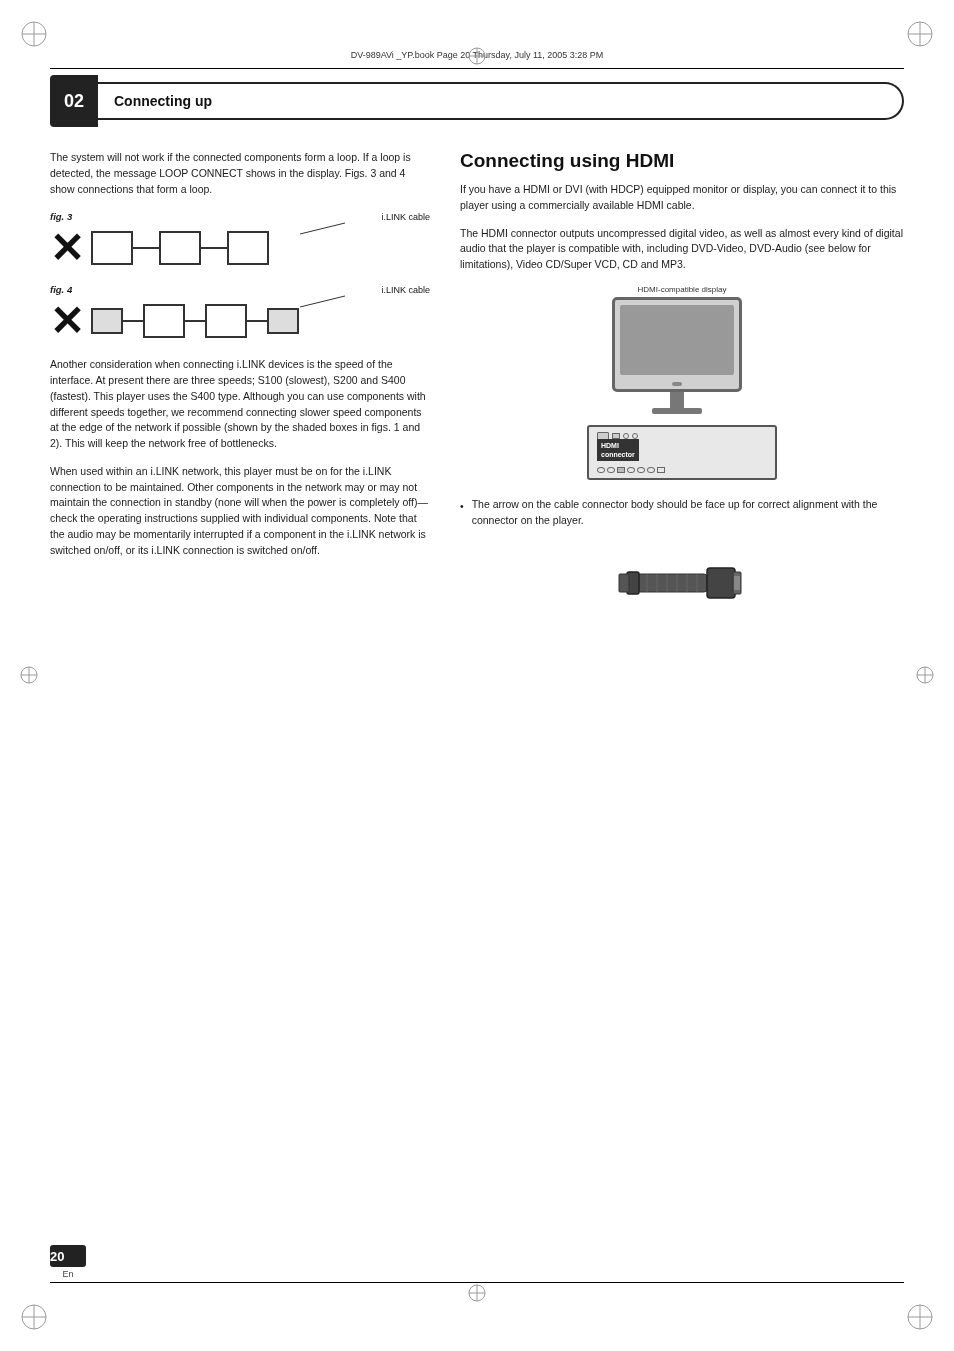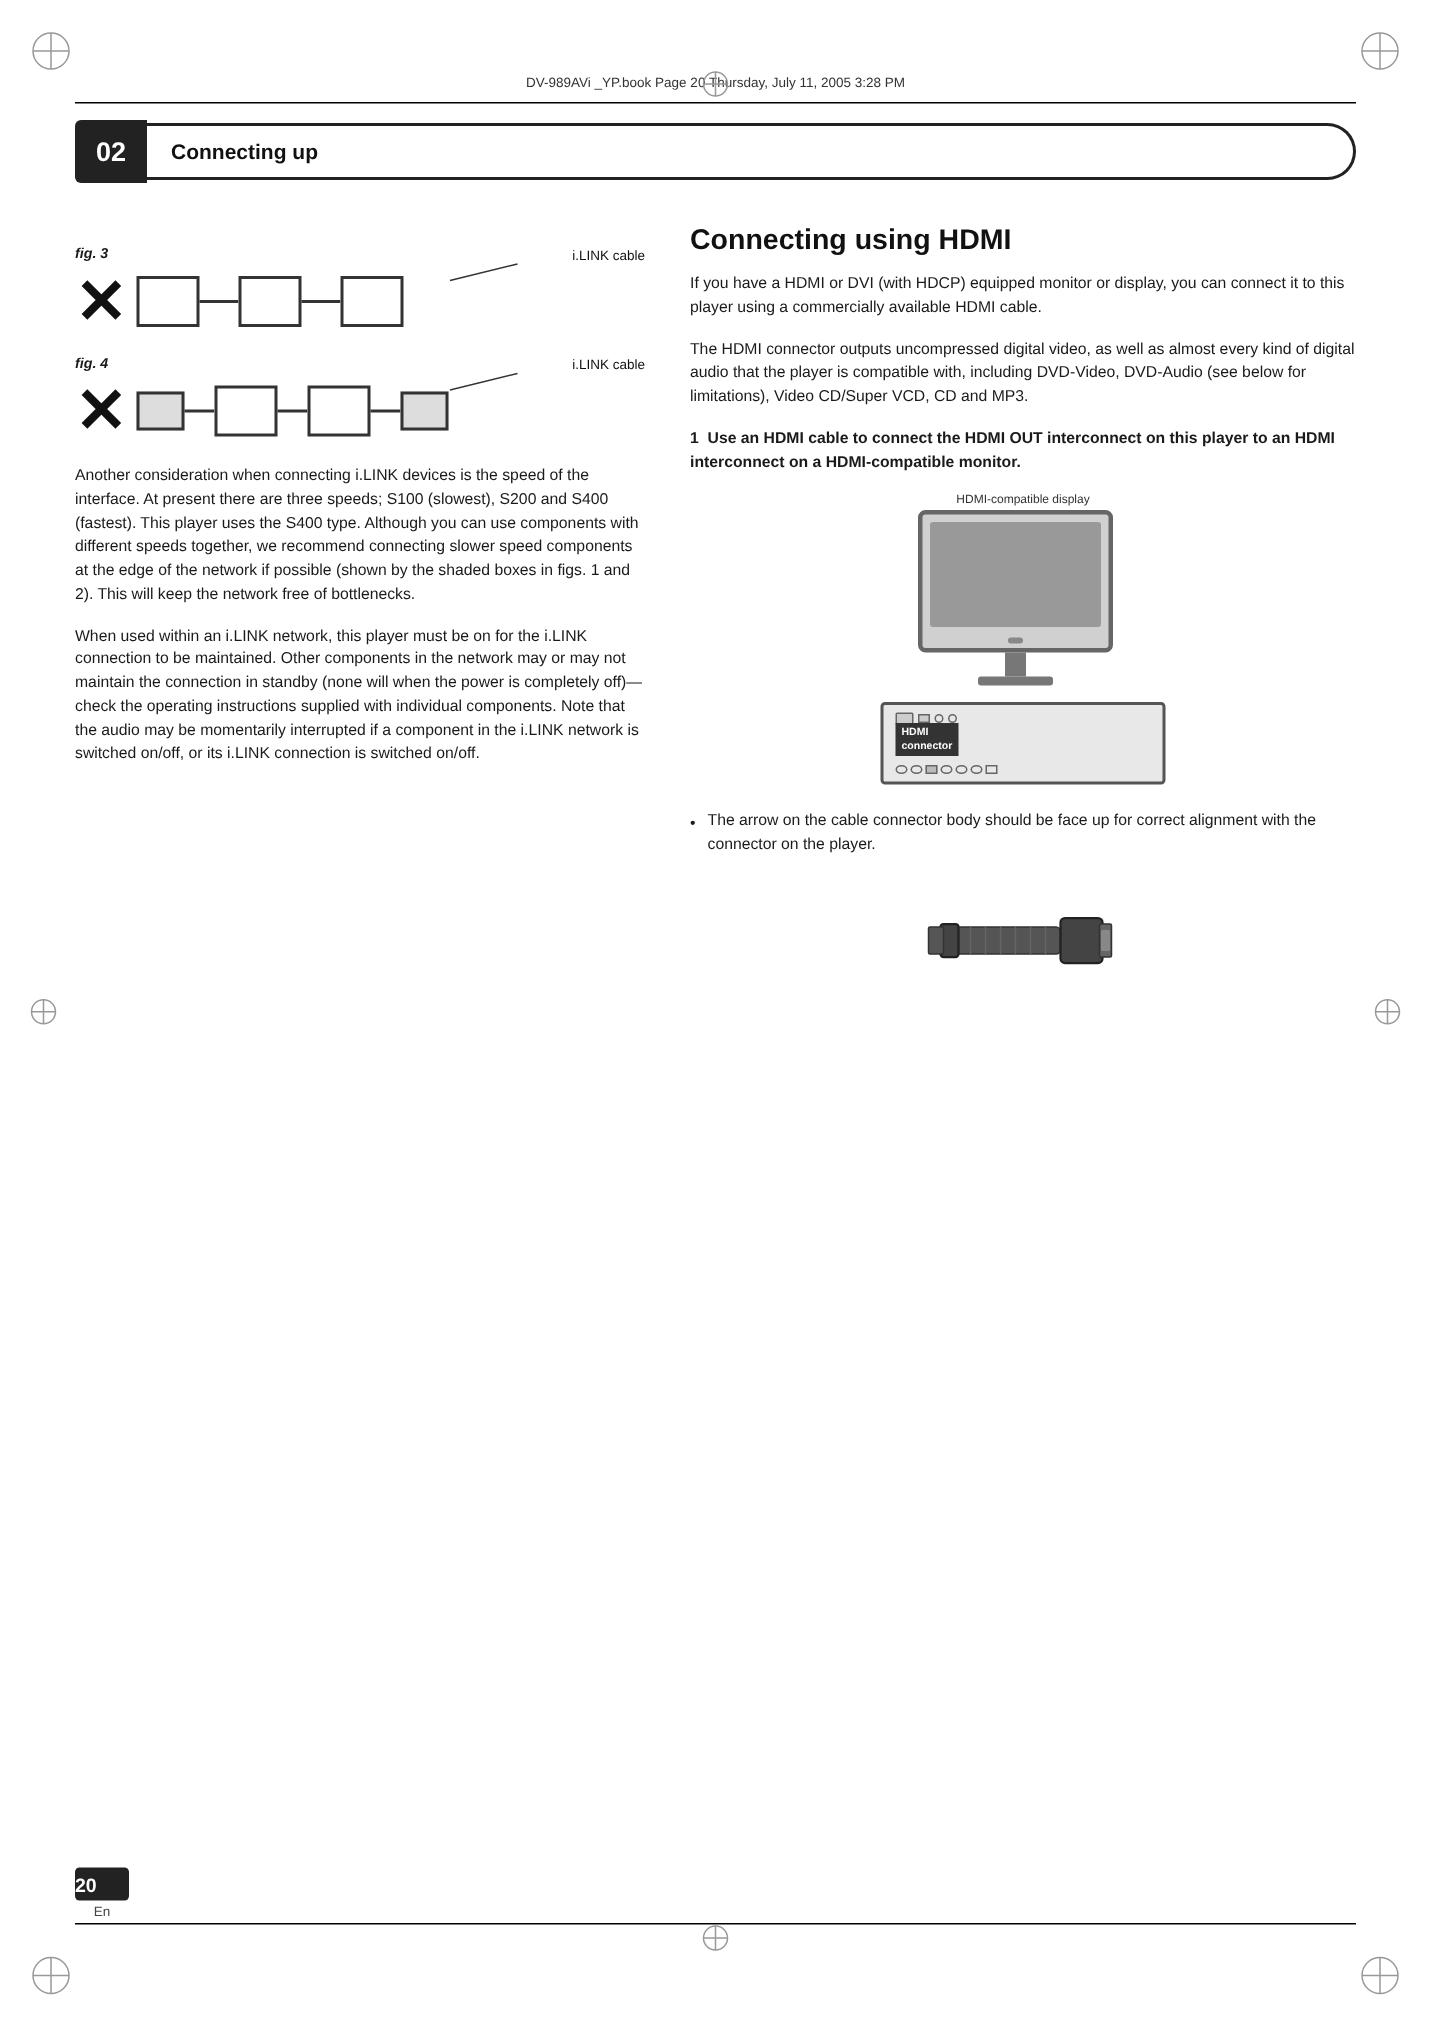--- a/index.html
+++ b/index.html
@@ -51,21 +51,21 @@
       height: 38px;
       display: flex;
       align-items: center;
     }
     .chapter-number-box {
       background: #222;
       color: #fff;
       font-size: 18px;
       font-weight: bold;
       width: 48px;
-      height: 42px;
+      height: 52px;
       display: flex;
       align-items: center;
       justify-content: center;
       border-radius: 4px 0 0 4px;
       flex-shrink: 0;
     }
     .chapter-title-box {
       flex: 1;
       height: 38px;
       border: 2px solid #222;
@@ -263,20 +263,21 @@
   <div class="chapter-number-box">02</div>
   <div class="chapter-title-box">
     <span class="chapter-title">Connecting up</span>
   </div>
 </div>
 
 <div class="content-area">
 
   <div class="left-col">
 
+    <p class="body-text">The system will not work if the connected components form a loop. If a loop is detected, the message LOOP CONNECT shows in the display. Figs. 3 and 4 show connections that form a loop.</p>
 
     <div class="fig-container">
       <div class="fig-label">fig. 3</div>
       <div class="fig-diagram" style="position:relative;">
         <span style="font-size:42px;font-weight:900;line-height:1;margin-right:2px;color:#111;">✕</span>
         <div style="display:flex;align-items:center;gap:0;">
           <div style="width:42px;height:34px;border:2px solid #333;background:#fff;"></div>
           <div style="width:26px;height:2px;background:#333;"></div>
           <div style="width:42px;height:34px;border:2px solid #333;background:#fff;"></div>
           <div style="width:26px;height:2px;background:#333;"></div>
@@ -317,23 +318,20 @@
   </div>
 
   <div class="right-col">
 
     <h2 class="section-heading">Connecting using HDMI</h2>
 
     <p class="body-text">If you have a HDMI or DVI (with HDCP) equipped monitor or display, you can connect it to this player using a commercially available HDMI cable.</p>
 
     <p class="body-text">The HDMI connector outputs uncompressed digital video, as well as almost every kind of digital audio that the player is compatible with, including DVD-Video, DVD-Audio (see below for limitations), Video CD/Super VCD, CD and MP3.</p>
 
-    <p class="instruction-bold">
-      <span class="step-num">1</span>&nbsp;&nbsp;<strong><span>Use an HDMI cable to connect the HDMI OUT interconnect on this player to an HDMI interconnect on a HDMI-compatible monitor.</span></strong>
-    </p>
 
     <div class="hdmi-illustration">
       <div style="position:relative;width:220px;height:200px;">
 
         <div style="position:absolute;top:0;left:50%;transform:translateX(-50%);font-size:8px;white-space:nowrap;color:#333;">HDMI-compatible display</div>
 
         <div style="position:absolute;top:12px;left:40px;width:130px;height:95px;border:3px solid #666;border-radius:5px;background:#d0d0d0;">
 
           <div style="position:absolute;top:5px;left:5px;right:5px;bottom:14px;background:#999;border-radius:2px;"></div>
 

